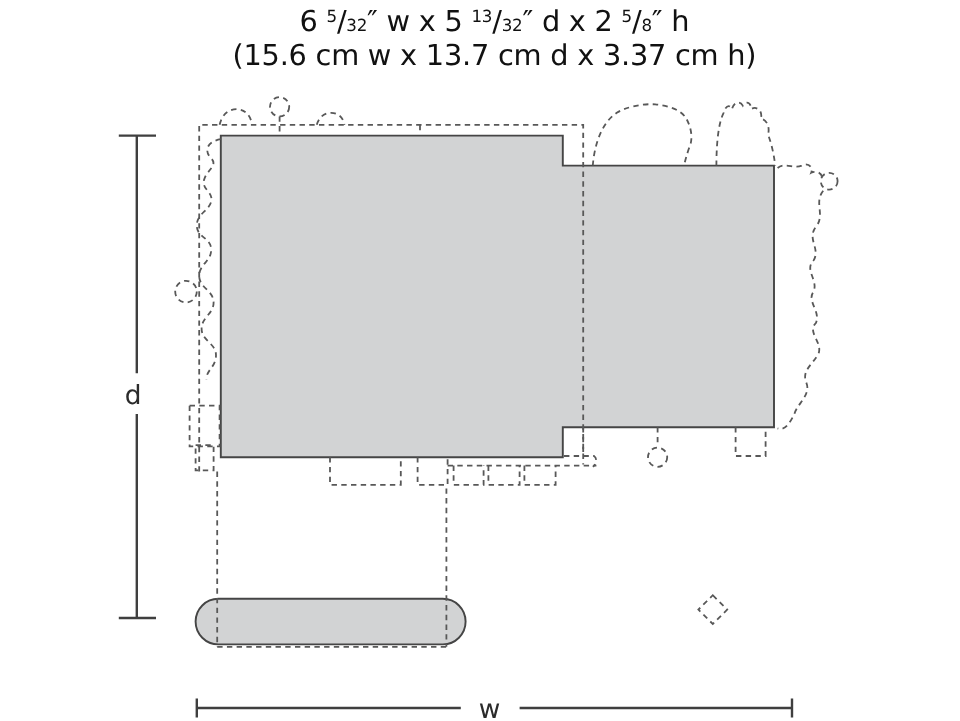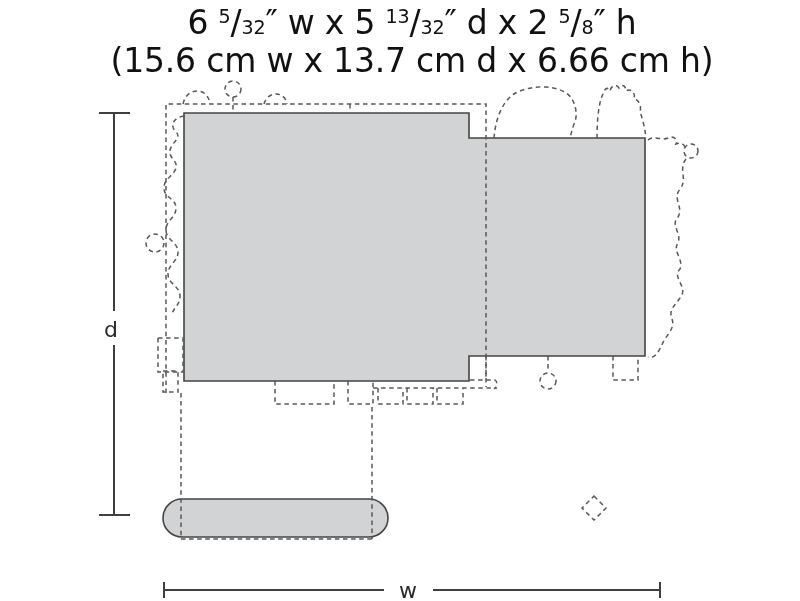--- a/index.html
+++ b/index.html
@@ -4,21 +4,21 @@
 <style>
   html,body{margin:0;padding:0;background:#ffffff;}
   .stage{
     position:relative;width:800px;height:601px;background:#ffffff;overflow:hidden;
     font-family:"DejaVu Sans","Liberation Sans",sans-serif;
   }
   .title-block{
     position:absolute;top:5px;left:0;width:100%;text-align:center;
     color:#111111;line-height:1.1;
   }
-  .title-line{font-size:33px;letter-spacing:-0.2px;white-space:nowrap;margin-left:24px;}
+  .title-line{font-size:24px;letter-spacing:-0.2px;white-space:nowrap;margin-left:24px;}
   .title-line.metric{margin-top:2px;}
   .frac-sup{font-size:0.58em;vertical-align:0.55em;}
   .frac-den{font-size:0.58em;}
   svg.diagram{position:absolute;left:0;top:0;}
   
   .solid-shape{fill:#d2d3d4;stroke:#454545;stroke-width:1.6;}
   
   .dash{fill:none;stroke:#585858;stroke-width:1.5;stroke-dasharray:4.5 3.6;stroke-linecap:butt;}
   
   .dim{fill:none;stroke:#3f3f3f;stroke-width:2;}
@@ -27,21 +27,21 @@
     font-size:22px;fill:#2b2b2b;
   }
 </style>
 </head>
 <body>
 
 <div class="stage">
 
   <div class="title-block">
     <div class="title-line imperial"><span>6 </span><span class="frac-sup">5</span><span>/</span><span class="frac-den">32</span><span>″ w x 5 </span><span class="frac-sup">13</span><span>/</span><span class="frac-den">32</span><span>″ d x 2 </span><span class="frac-sup">5</span><span>/</span><span class="frac-den">8</span><span>″ h</span></div>
-    <div class="title-line metric">(15.6 cm w x 13.7 cm d x 6.66 cm h)</div>
+    <div class="title-line metric">(15.6 cm w x 13.7 cm d x 3.37 cm h)</div>
   </div>
 
   <svg class="diagram" width="800" height="601" viewBox="0 0 800 601">
 
     <polygon class="solid-shape" points="184,113 469,113 469,138 645,138 645,356 469,356 469,381 184,381" fill="#d2d3d4"></polygon>
 
     <rect class="solid-shape" x="163" y="499" width="225" height="38" rx="19" ry="19" fill="#d2d3d4"></rect>
 
     <g>
       <path class="dash" d="M166,393 L166,104 L486,104 L486,387"></path>

